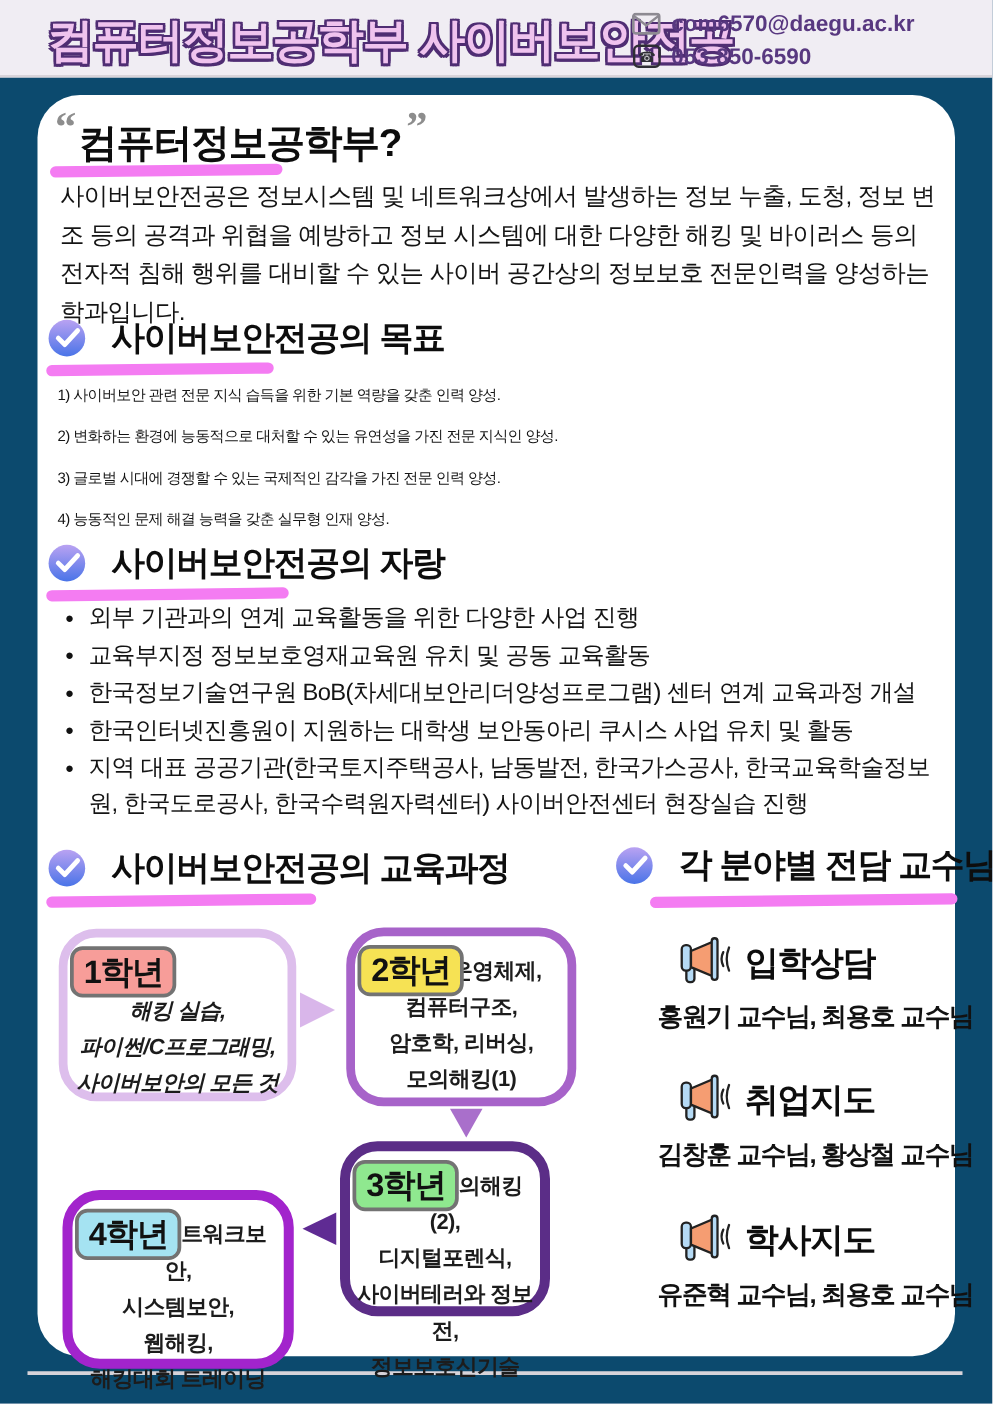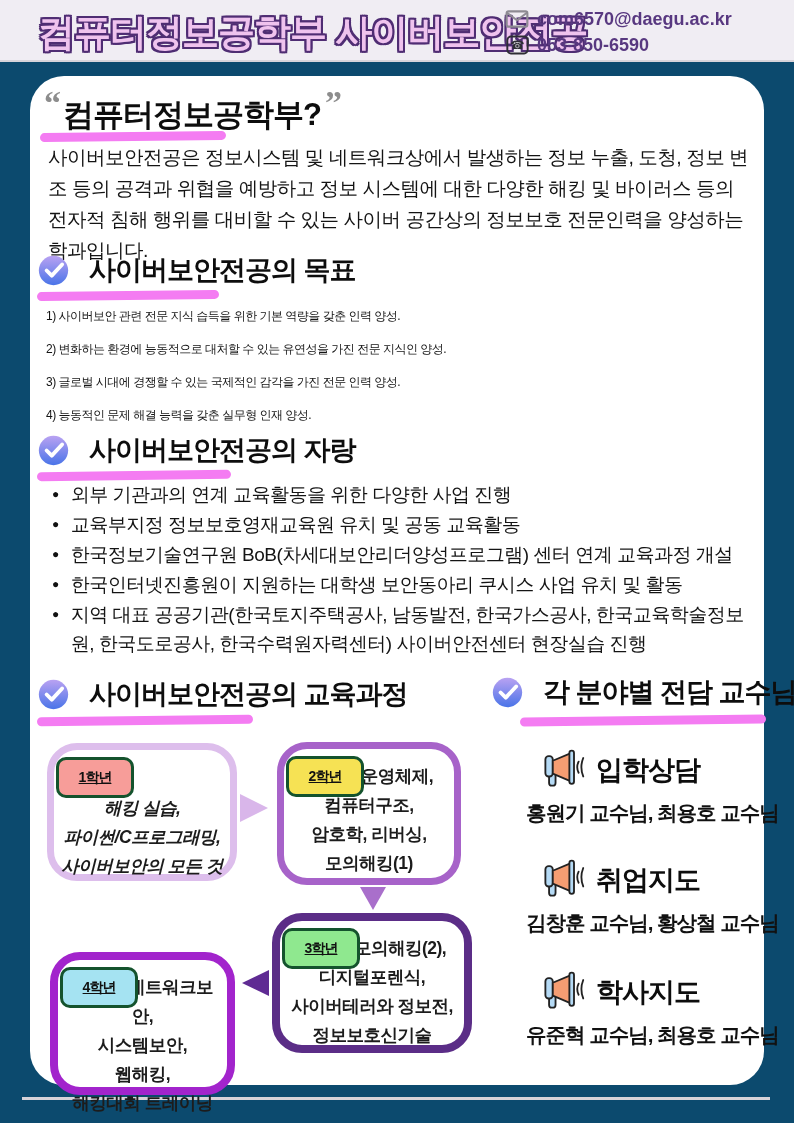--- a/index.html
+++ b/index.html
@@ -74,25 +74,24 @@
   .dot { flex: 0 0 auto; font-size: 12px; line-height: 29px; color: #111; }
 
   
   .ybox {
     position: absolute; background: #fff;
     border-style: solid; border-radius: 30px;
   }
   .ybadge {
     position: absolute; left: 2px; top: 7px;
     min-width: 78px; height: 41px; padding: 0 8px;
-    background: #fff; border: 3px solid #14532d; border-radius: 10px;
+    background: #fff; border: 3px solid #737373; border-radius: 10px;
     display: flex; align-items: center; justify-content: center;
-    font-size: 14px; font-weight: bold; color: #111; letter-spacing: -1px;
+    font-size: 26px; font-weight: bold; color: #111; letter-spacing: -1px;
     z-index: 2;
-    text-decoration: underline;
   }
   .ycontent {
     position: relative; z-index: 1;
     white-space: pre-line; text-align: center;
     font-size: 17.5px; line-height: 29px; font-weight: 600;
     color: #1c1c1c; letter-spacing: -0.5px;
   }
   .arrow { position: absolute; width: 0; height: 0; }
   .arrow-right { border-top: 14px solid transparent; border-bottom: 14px solid transparent; border-left: 28px solid #d9b6ea; }
   .arrow-down  { border-left: 13px solid transparent; border-right: 13px solid transparent; border-top: 23px solid #a96fcb; }
@@ -224,21 +223,21 @@
 암호학, 리버싱,
 모의해킹(1)</div>
     </div>
     <div class="ybox" style="left: 20px; top: 839px; width: 185px; height: 143px; border-width: 8px; border-color: rgb(162, 36, 204); margin-top: 37px;">
       <div class="ybadge" style="background-color: rgb(165, 227, 242);">4학년</div>
       <div class="ycontent" style="padding:13px 4px 0 4px; text-indent:56px;">네트워크보안,
 시스템보안,
 웹해킹,
 해킹대회 트레이닝</div>
     </div>
-    <div class="ybox" style="left: 242px; top: 837px; width: 200px; height: 140px; border-width: 8px; border-color: rgb(91, 45, 135);">
+    <div class="ybox" style="left: 242px; top: 837px; width: 168px; height: 140px; border-width: 8px; border-color: rgb(91, 45, 135);">
       <div class="ybadge" style="background-color: rgb(143, 232, 143);">3학년</div>
       <div class="ycontent" style="padding:13px 4px 0 4px; text-indent:56px;">모의해킹(2),
 디지털포렌식,
 사이버테러와 정보전,
 정보보호신기술</div>
     </div>
 
     <div class="arrow arrow-right" style="left:210px; top:718px;"></div>
     <div class="arrow arrow-down" style="left:330px; top:811px;"></div>
     <div class="arrow arrow-left" style="left:212px; top:894px;"></div>

